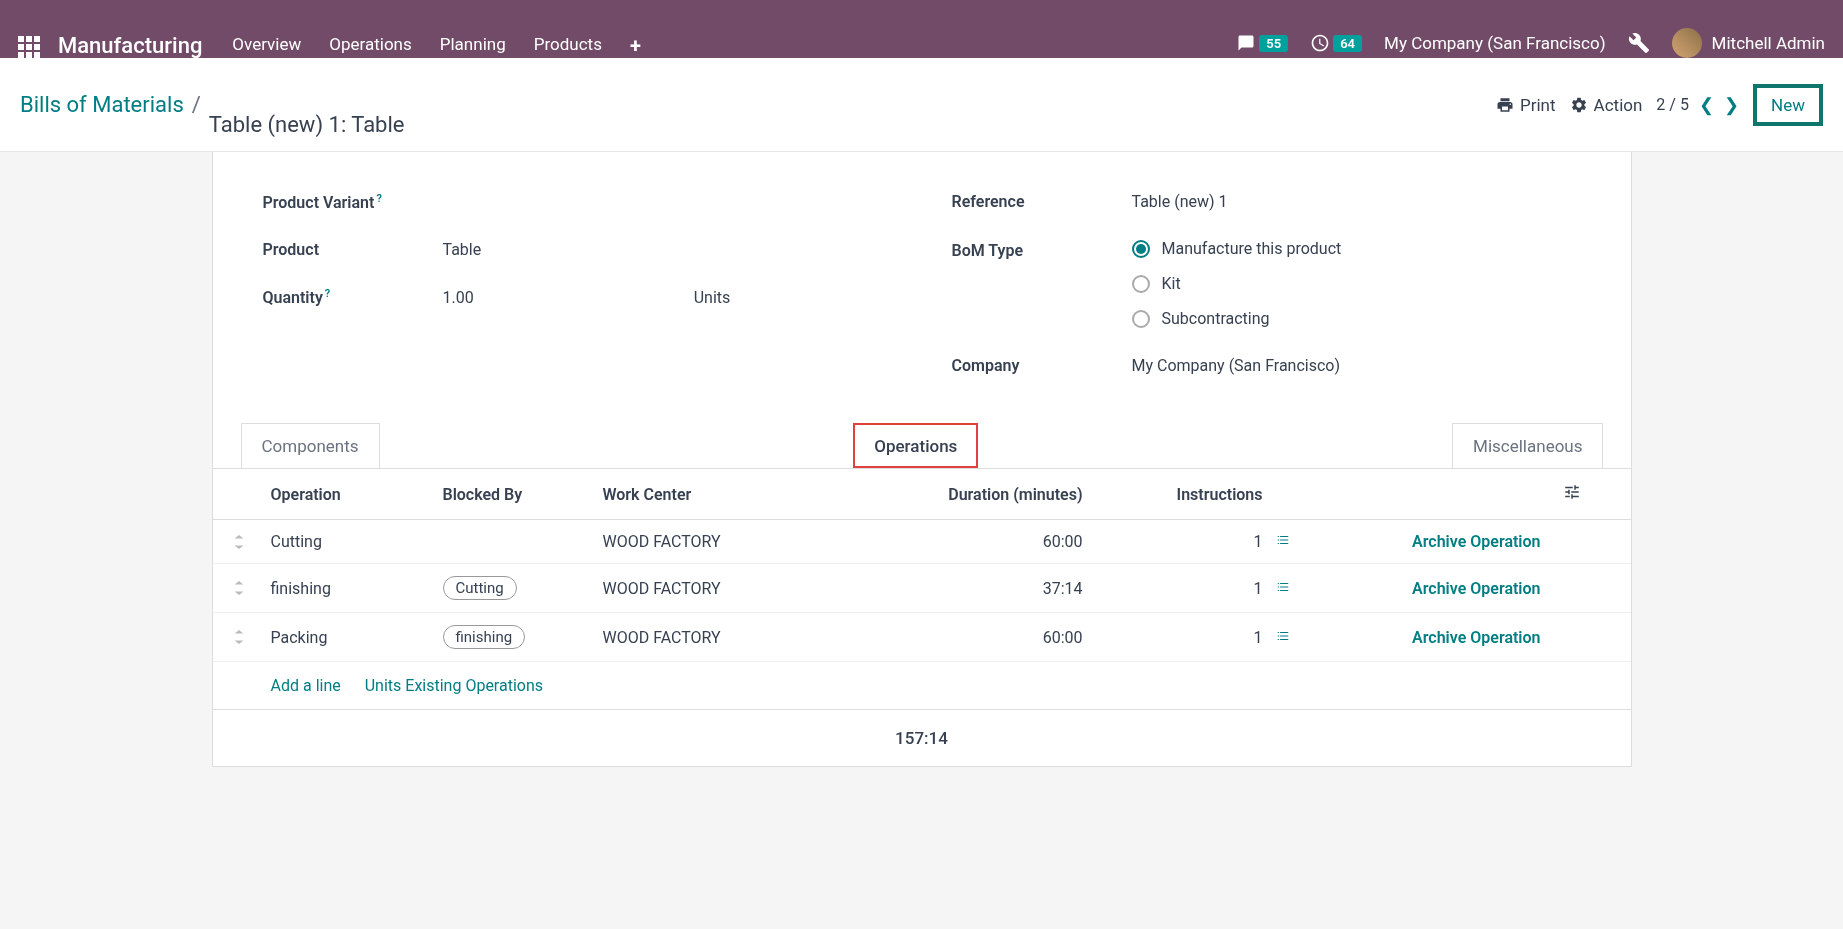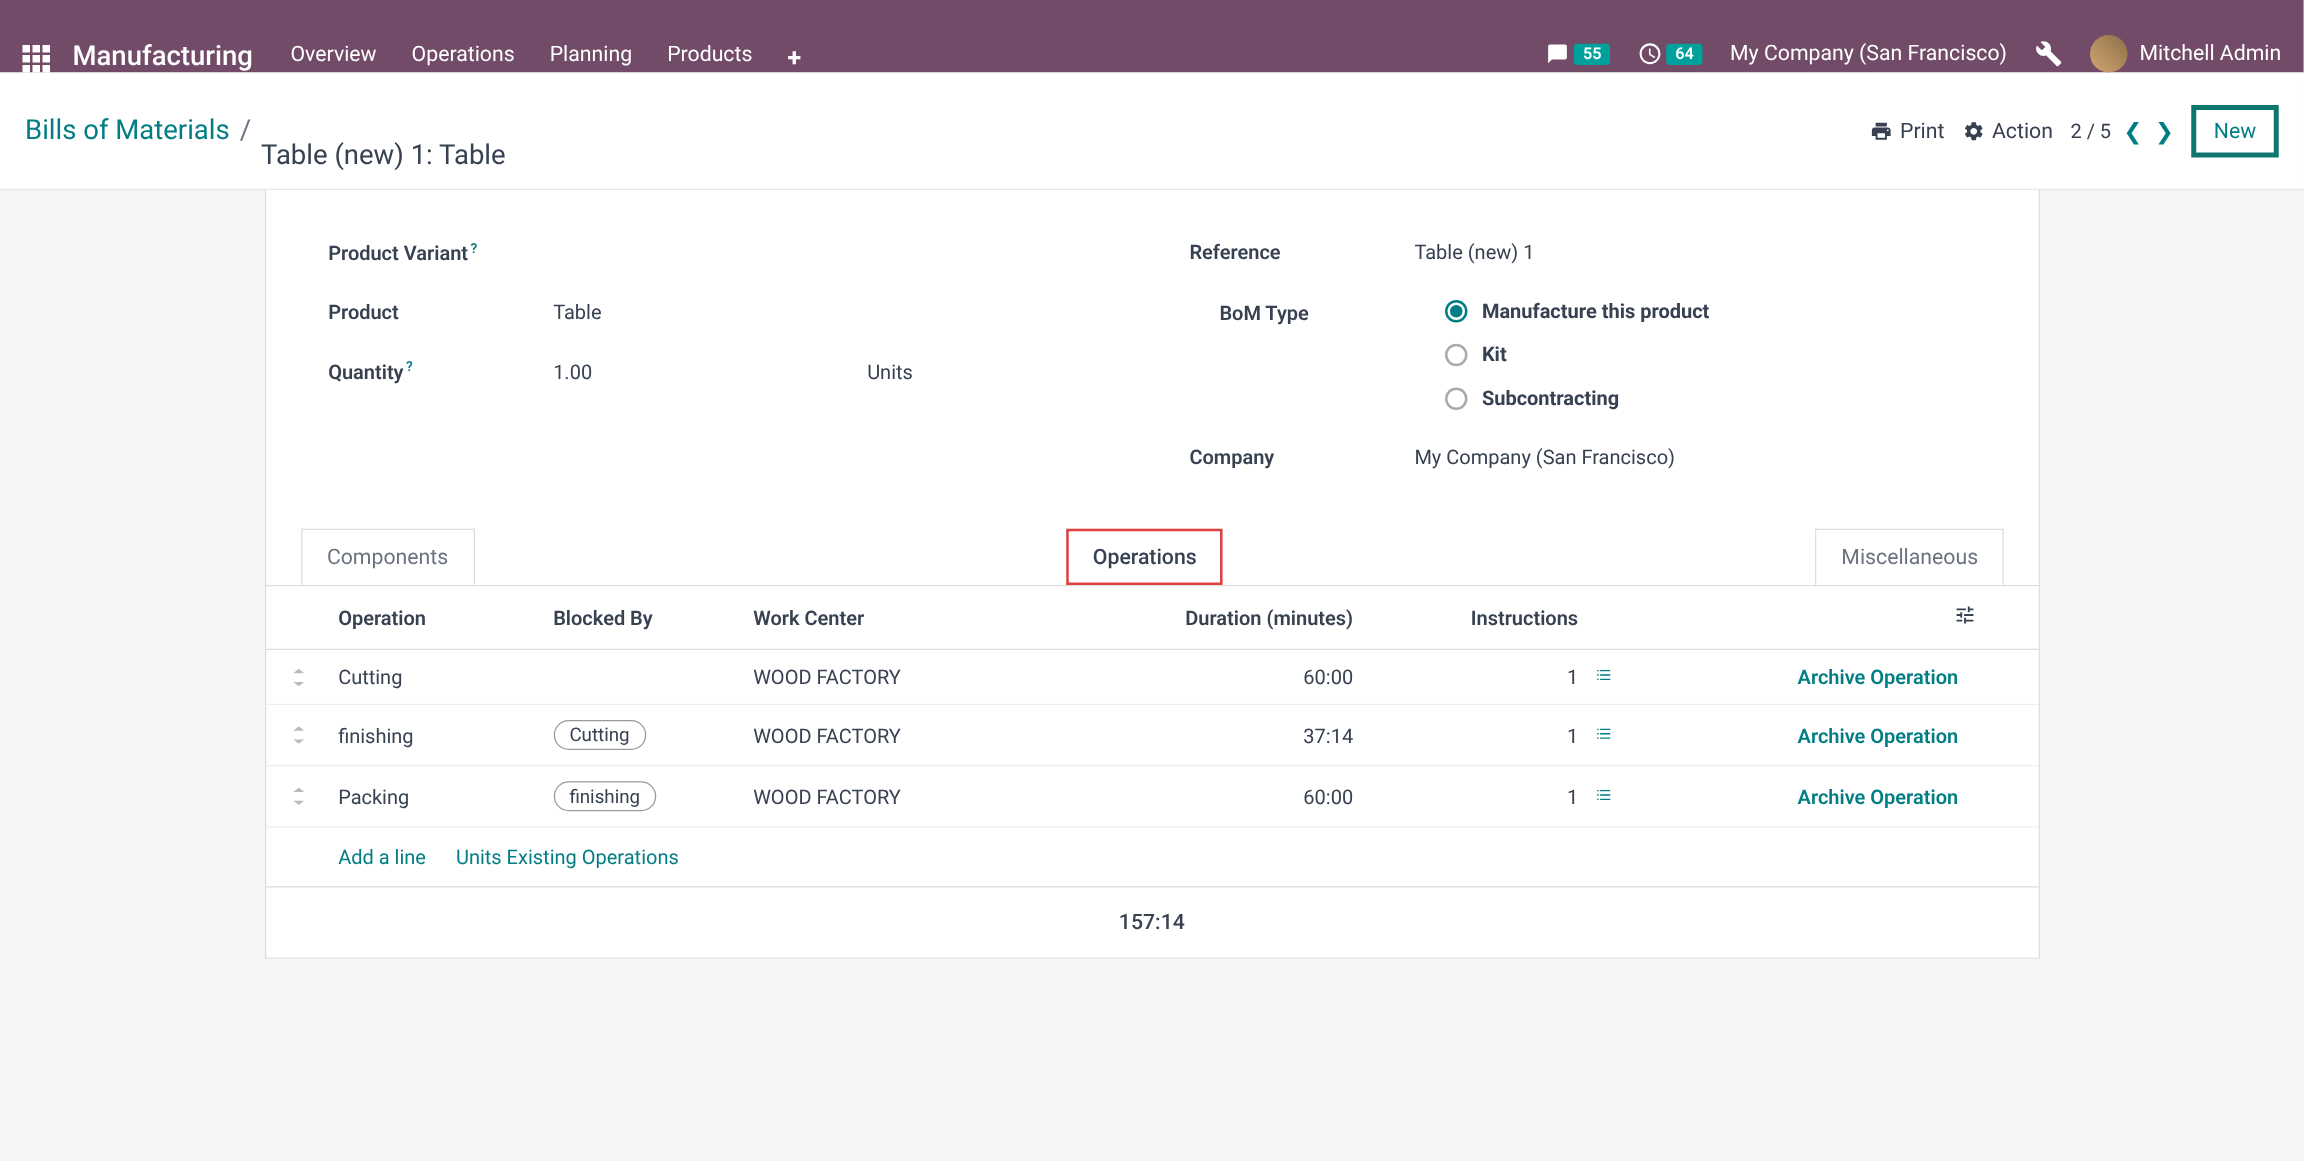--- a/index.html
+++ b/index.html
@@ -33,37 +33,37 @@
 
 
 .content-wrap { padding: 0 60px; }
 .sheet { background:#fff; border:1px solid #ddd; border-top:none; max-width:1420px; margin:0 auto;}
 .form-body { padding: 40px 50px 0 50px; display:flex; gap:60px;}
 .form-col { flex:1; }
 .form-row { display:flex; margin-bottom:28px; align-items:center;}
 .form-label { width:180px; font-weight:600; color:#374151; font-size:16px; position:relative;}
 .form-value { color:#374151; font-size:16px;}
 .help-sup { color:#017E84; font-size:11px; vertical-align:super; margin-left:2px;}
-.radio-group { display:flex; flex-direction:column; gap:16px;font-weight:bold;}
+.radio-group { display:flex; flex-direction:column; gap:16px;}
 .radio-item { display:flex; align-items:center; gap:12px; font-size:16px;}
 .radio { width:18px; height:18px; border:2px solid #aaa; border-radius:50%; display:flex; align-items:center; justify-content:center;}
 .radio.checked { border-color:#017E84;}
 .radio.checked::after { content:""; width:10px; height:10px; background:#017E84; border-radius:50%;}
 .qty-row .form-value { display:flex; gap:220px;}
 
 
 .tabs { display:flex; padding:0 28px; margin-top:20px;justify-content:space-between;}
 .tab { padding:12px 20px; border:1px solid #ddd; border-bottom:none; background:#fff; font-size:17px; color:#6b7280; cursor:pointer; margin-right:-1px;}
 .tab.active { color:#374151; font-weight:500;}
 .tab.highlighted { outline:2px solid #e04040; outline-offset:-2px;}
 
 
 .tbl { border-top:1px solid #ddd;}
 .tbl-head { display:flex; padding:14px 50px 14px 20px; border-bottom:1px solid #ddd; font-weight:600; font-size:16px; align-items:center;}
-.tbl-row { display:flex; padding:12px 24px 12px 20px; border-bottom:1px solid #eee; align-items:center; font-size:16px;}
+.tbl-row { display:flex; padding:12px 50px 12px 20px; border-bottom:1px solid #eee; align-items:center; font-size:16px;}
 .col-handle { width:30px; color:#aaa; cursor:grab; font-size:13px;}
 .col-op { width:180px; padding-left:8px;}
 .col-blocked { width:160px;}
 .col-wc { width:300px;}
 .col-dur { width:180px; text-align:right;}
 .col-inst { width:180px; text-align:right;}
 .col-inst-icon { width:40px; color:#017E84; padding-left:12px; cursor:pointer;}
 .col-archive { flex:1; text-align:right; color:#017E84; font-weight:600; cursor:pointer;}
 .col-settings { width:40px; text-align:right;}
 .chip { border:1px solid #999; border-radius:14px; padding:2px 12px; font-size:15px; display:inline-block; color:#374151;}
@@ -169,21 +169,21 @@
             <span>Units</span>
           </div>
         </div>
       </div>
       <div class="form-col">
         <div class="form-row">
           <div class="form-label">Reference</div>
           <div class="form-value">Table (new) 1</div>
         </div>
         <div class="form-row" style="align-items:flex-start;">
-          <div class="form-label" style="padding-top:2px;margin-left:24px;">BoM Type</div>
+          <div class="form-label" style="padding-top:2px;">BoM Type</div>
           <div class="radio-group">
             <div class="radio-item">
               <span class="radio checked"></span>
               <span>Manufacture this product</span>
             </div>
             <div class="radio-item">
               <span class="radio"></span>
               <span>Kit</span>
             </div>
             <div class="radio-item">

